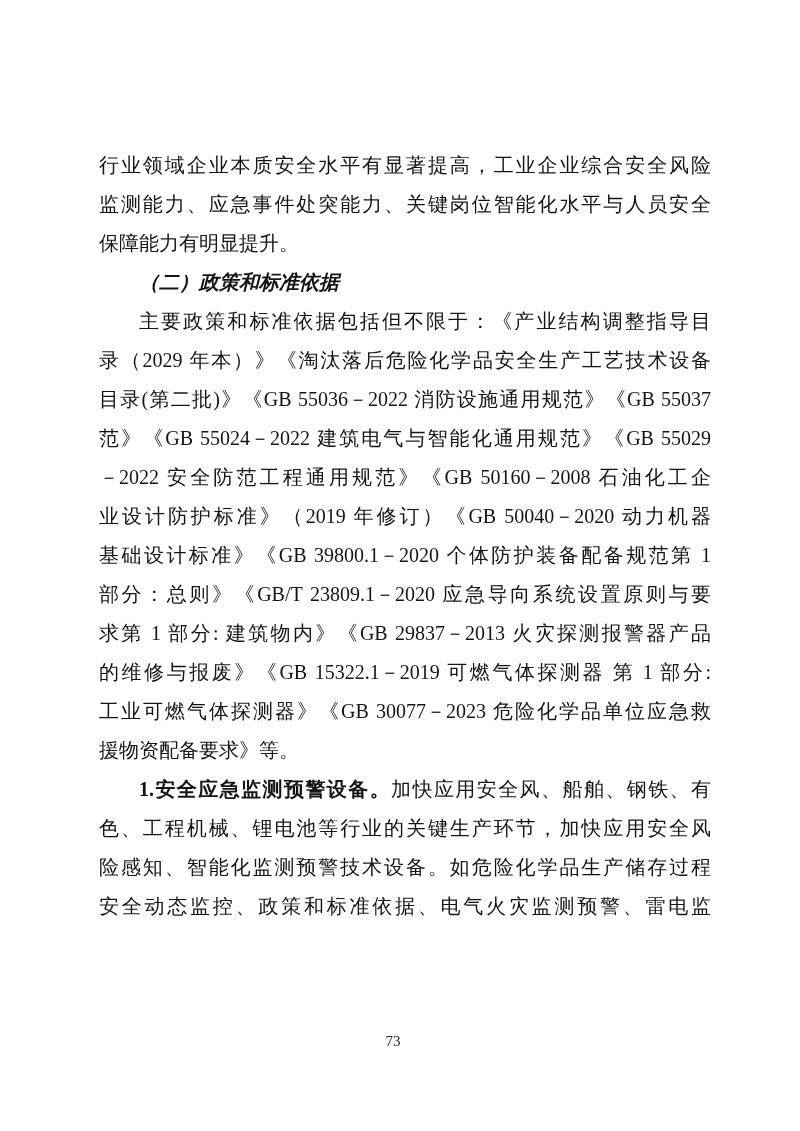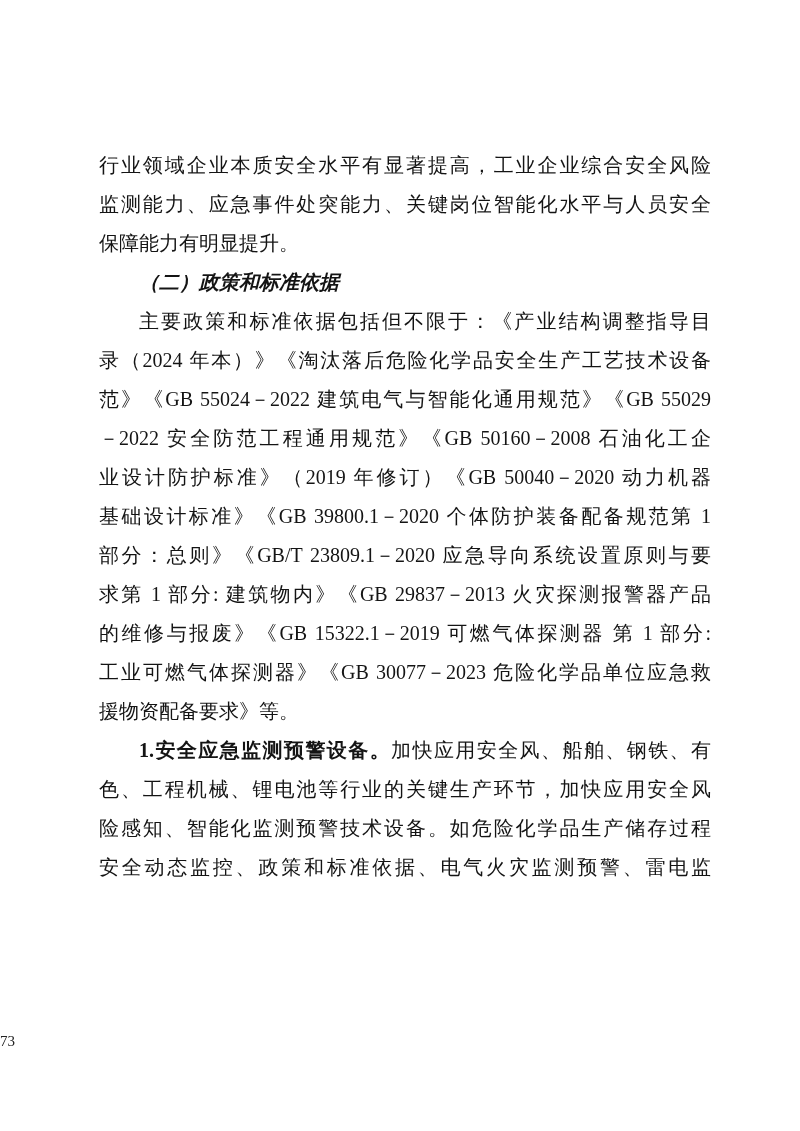--- a/index.html
+++ b/index.html
@@ -43,37 +43,38 @@
     font-style: italic;
   }
   .seg.bold {
     font-weight: 700;
   }
   .page-number {
     position: absolute;
     left: 0;
     top: 1031px;
     width: 786px;
-    text-align: left;
+    text-align: center;
     font-size: 15px;
     line-height: 20px;
     color: #222222;
   }
 </style>
 </head>
 <body>
 
 <div class="page">
   <div class="text-block">
       <div class="line wrap"><span class="seg">行业领域企业本质安全水平有显著提高，工业企业综合安全风险</span></div>
       <div class="line wrap"><span class="seg">监测能力、应急事件处突能力、关键岗位智能化水平与人员安全</span></div>
       <div class="line end"><span class="seg">保障能力有明显提升。</span></div>
       <div class="line heading"><span class="seg bold">（二）政策和标准依据</span></div>
       <div class="line first"><span class="seg">主要政策和标准依据包括但不限于：《产业结构调整指导目</span></div>
-      <div class="line wrap"><span class="seg">录（2024 年本）》《淘汰落后危险化学品安全生产工艺技术设备</span></div>
+      <div class="line wrap"><span class="seg">录（2029 年本）》《淘汰落后危险化学品安全生产工艺技术设备</span></div>
+      <div class="line wrap"><span class="seg">目录(第二批)》《GB 55036－2022 消防设施通用规范》《GB 55037</span></div>
       <div class="line wrap"><span class="seg">范》《GB 55024－2022 建筑电气与智能化通用规范》《GB 55029</span></div>
       <div class="line wrap"><span class="seg">－2022 安全防范工程通用规范》《GB 50160－2008 石油化工企</span></div>
       <div class="line wrap"><span class="seg">业设计防护标准》（2019 年修订）《GB 50040－2020 动力机器</span></div>
       <div class="line wrap"><span class="seg">基础设计标准》《GB 39800.1－2020 个体防护装备配备规范第 1</span></div>
       <div class="line wrap"><span class="seg">部分：总则》《GB/T 23809.1－2020 应急导向系统设置原则与要</span></div>
       <div class="line wrap"><span class="seg">求第 1 部分: 建筑物内》《GB 29837－2013 火灾探测报警器产品</span></div>
       <div class="line wrap"><span class="seg">的维修与报废》《GB 15322.1－2019 可燃气体探测器 第 1 部分:</span></div>
       <div class="line wrap"><span class="seg">工业可燃气体探测器》《GB 30077－2023 危险化学品单位应急救</span></div>
       <div class="line end"><span class="seg">援物资配备要求》等。</span></div>
       <div class="line first"><span class="seg bold">1.安全应急监测预警设备。</span><span class="seg">加快应用安全风、船舶、钢铁、有</span></div>

